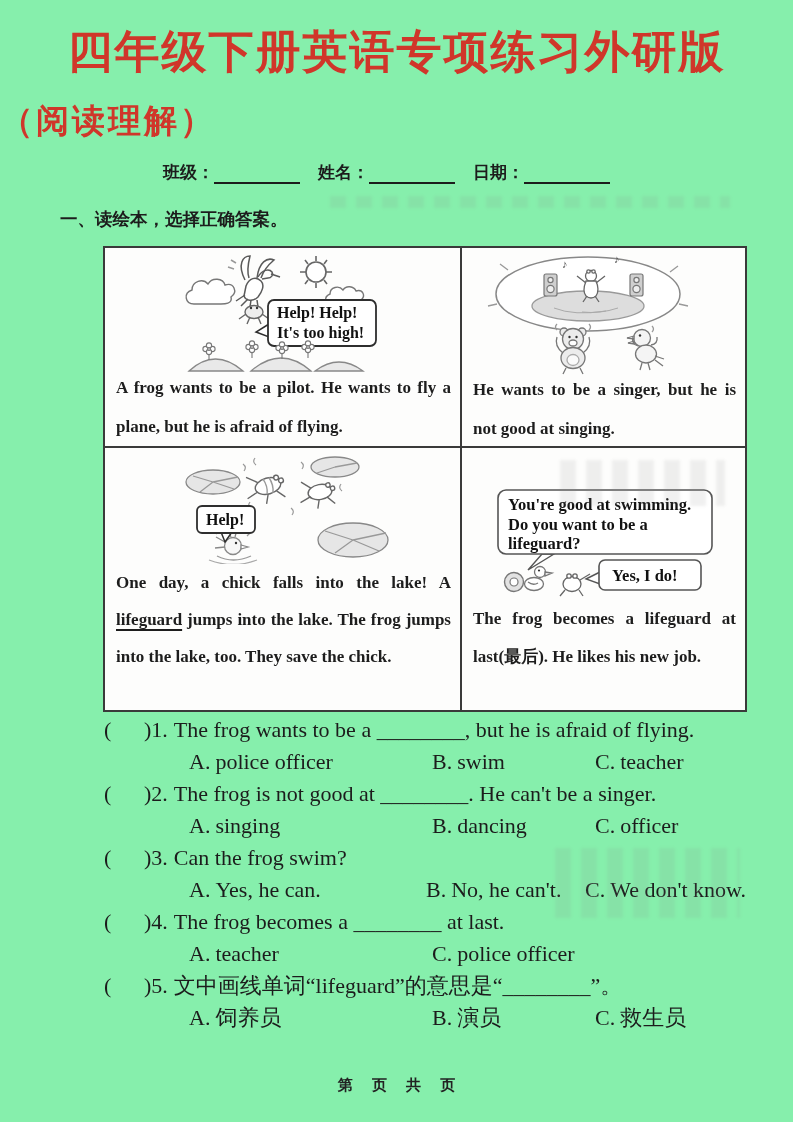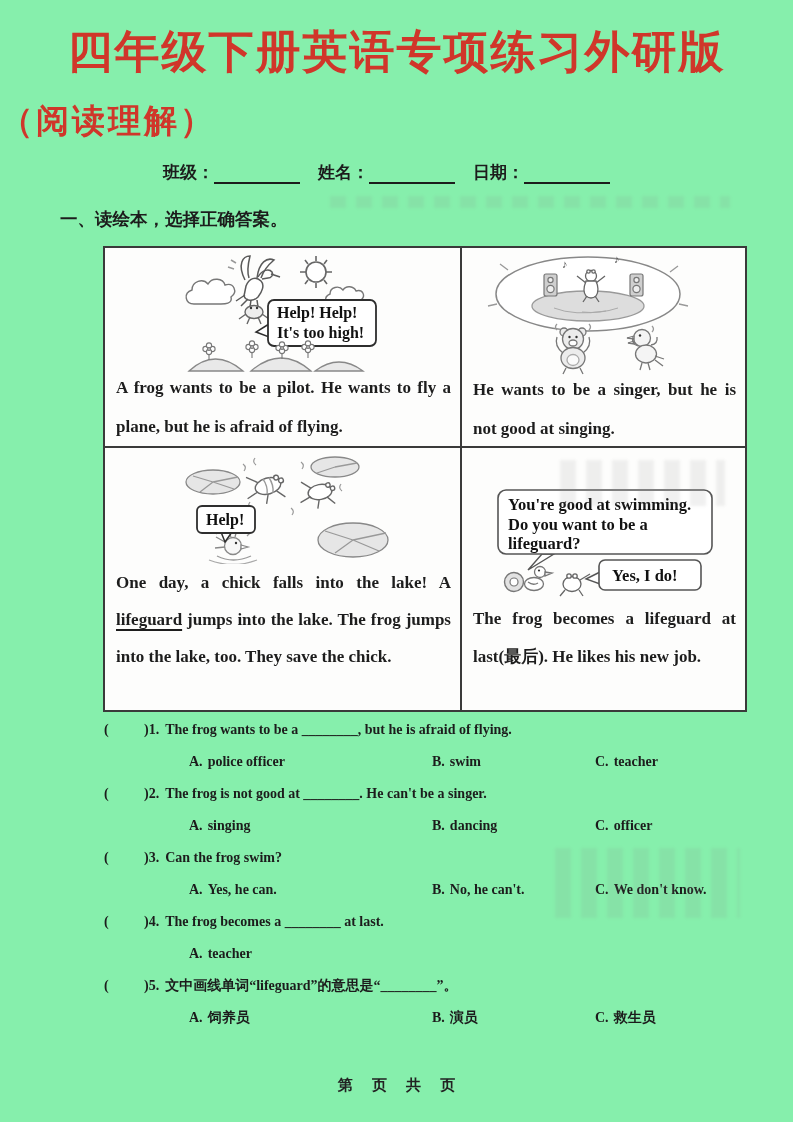--- a/index.html
+++ b/index.html
@@ -52,21 +52,21 @@
     text-align:justify; color:#1d1d1d;
   }
   .cap-tl{ top:120px; }
   .cap-tr{ top:122px; }
   .cap-bl{ top:116px; line-height:37px; }
   .cap-br{ top:152px; line-height:38px; }
   .uline{ text-decoration:underline; text-decoration-thickness:1.5px; text-underline-offset:4px; }
   .bubble-text{ font-family:"Liberation Serif", serif; font-weight:700; fill:#111; }
   
   .questions{ position:absolute; left:104px; top:714px; width:642px; }
-  .question{ height:64px; font-size:14px; font-weight:700; }
+  .question{ height:64px; font-size:22px; font-weight:400; }
   .q-stem{ line-height:32px; white-space:nowrap; }
   .q-open{ display:inline-block; width:40px; }
   .q-num{ margin-right:6px; }
   .q-opts{ display:flex; line-height:32px; padding-left:77px; }
   .opt{ white-space:nowrap;margin-left:8px; }
   .opt-a{ width:235px; } .opt-b{ width:155px; } .opt-c{ flex:1; }
   .opt-label{ margin-right:5px; }
   
   .footer{
     position:absolute; top:1076px; left:0; width:100%; text-align:center;
@@ -313,20 +313,21 @@
         <span class="opt opt-a"><span class="opt-label">A.</span><span>Yes, he can.</span></span>
         <span class="opt opt-b"><span class="opt-label">B.</span><span>No, he can't.</span></span>
         <span class="opt opt-c"><span class="opt-label">C.</span><span>We don't know.</span></span>
       </div>
     </div>
 
     <div class="question">
       <div class="q-stem"><span class="q-open">(</span><span>)</span><span class="q-num">4.</span><span>The frog becomes a ________ at last.</span></div>
       <div class="q-opts">
         <span class="opt opt-a"><span class="opt-label">A.</span><span>teacher</span></span>
+        <span class="opt opt-c"><span class="opt-label">C.</span><span>police officer</span></span>
       </div>
     </div>
 
     <div class="question">
       <div class="q-stem"><span class="q-open">(</span><span>)</span><span class="q-num">5.</span><span>文中画线单词“lifeguard”的意思是“________”。</span></div>
       <div class="q-opts">
         <span class="opt opt-a"><span class="opt-label">A.</span><span>饲养员</span></span>
         <span class="opt opt-b"><span class="opt-label">B.</span><span>演员</span></span>
         <span class="opt opt-c"><span class="opt-label">C.</span><span>救生员</span></span>
       </div>

